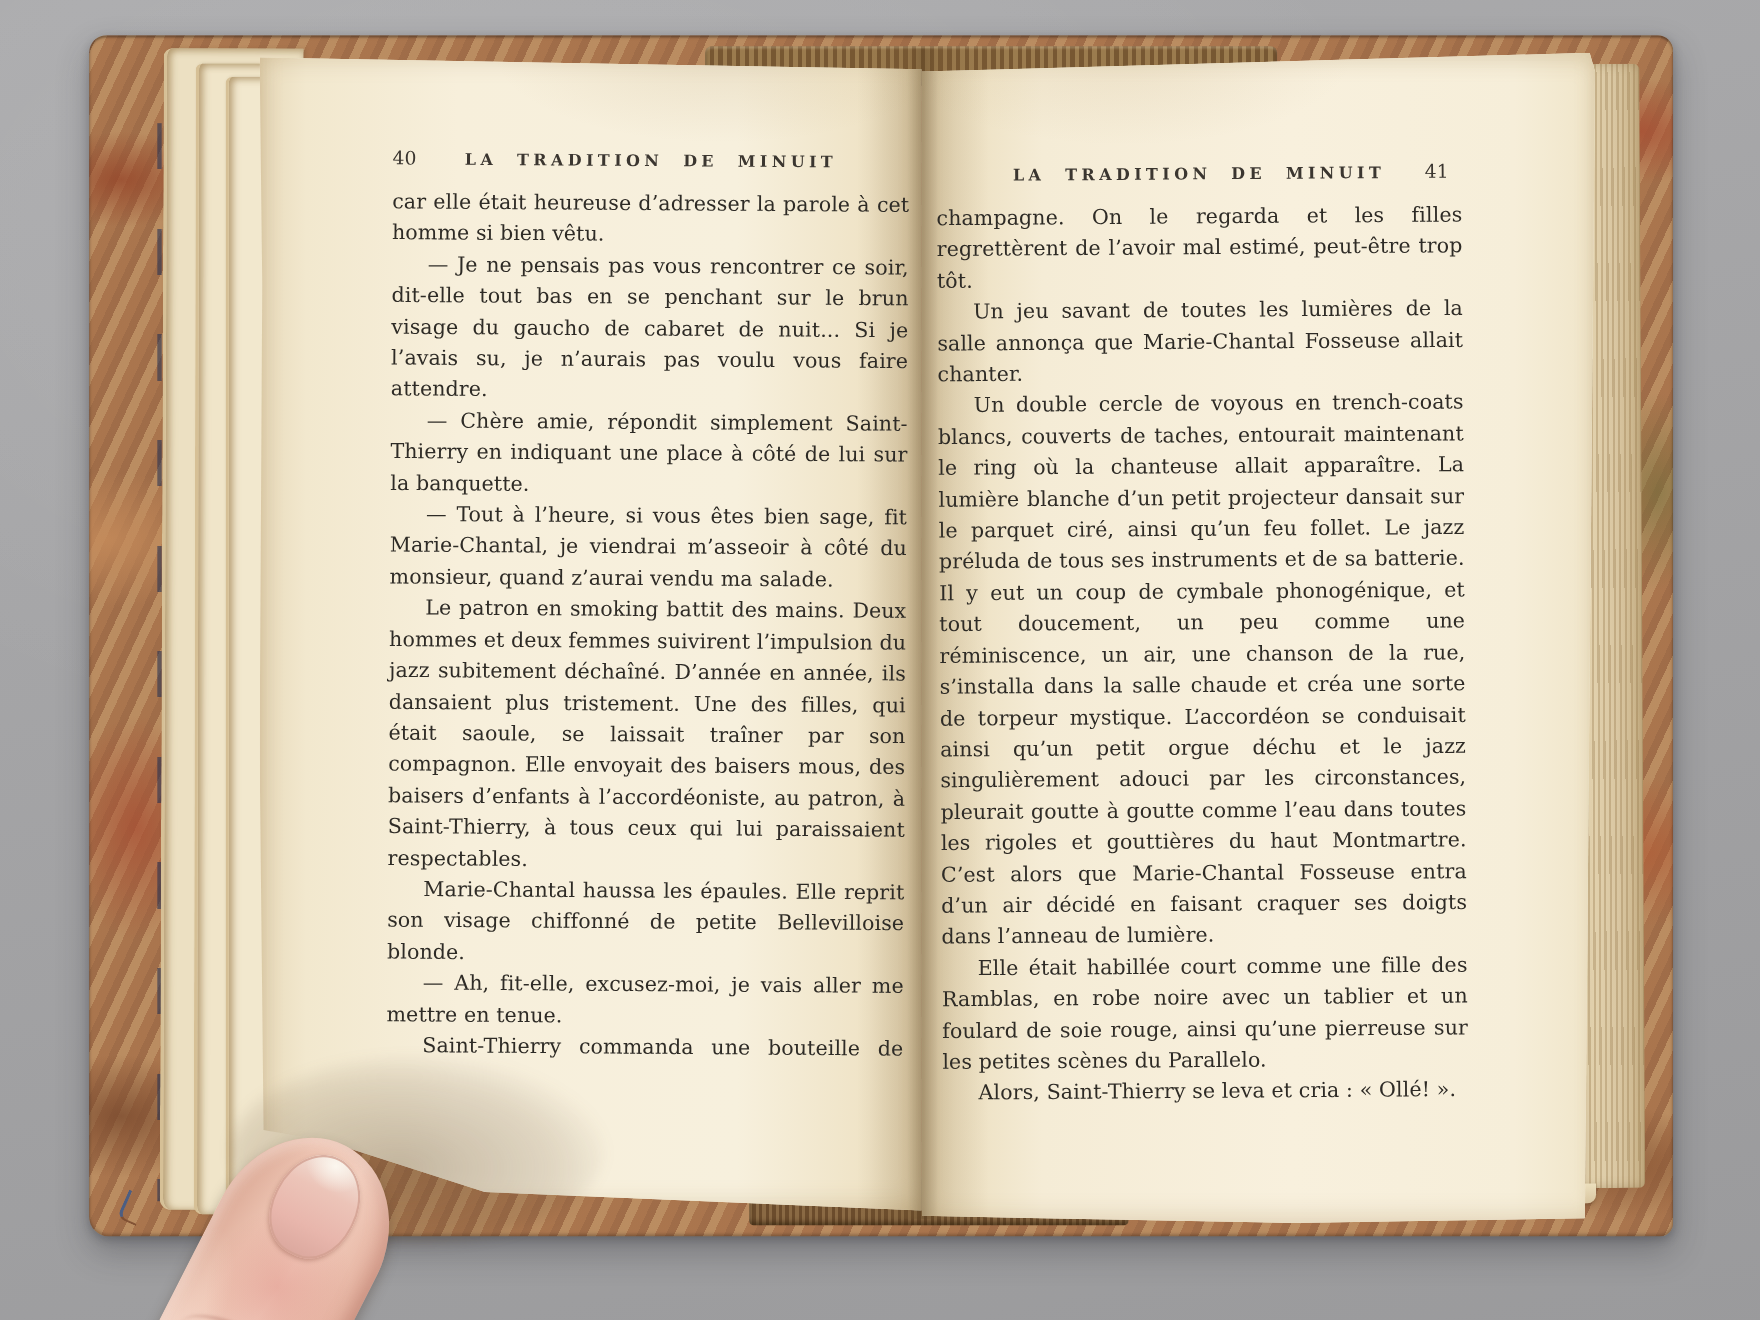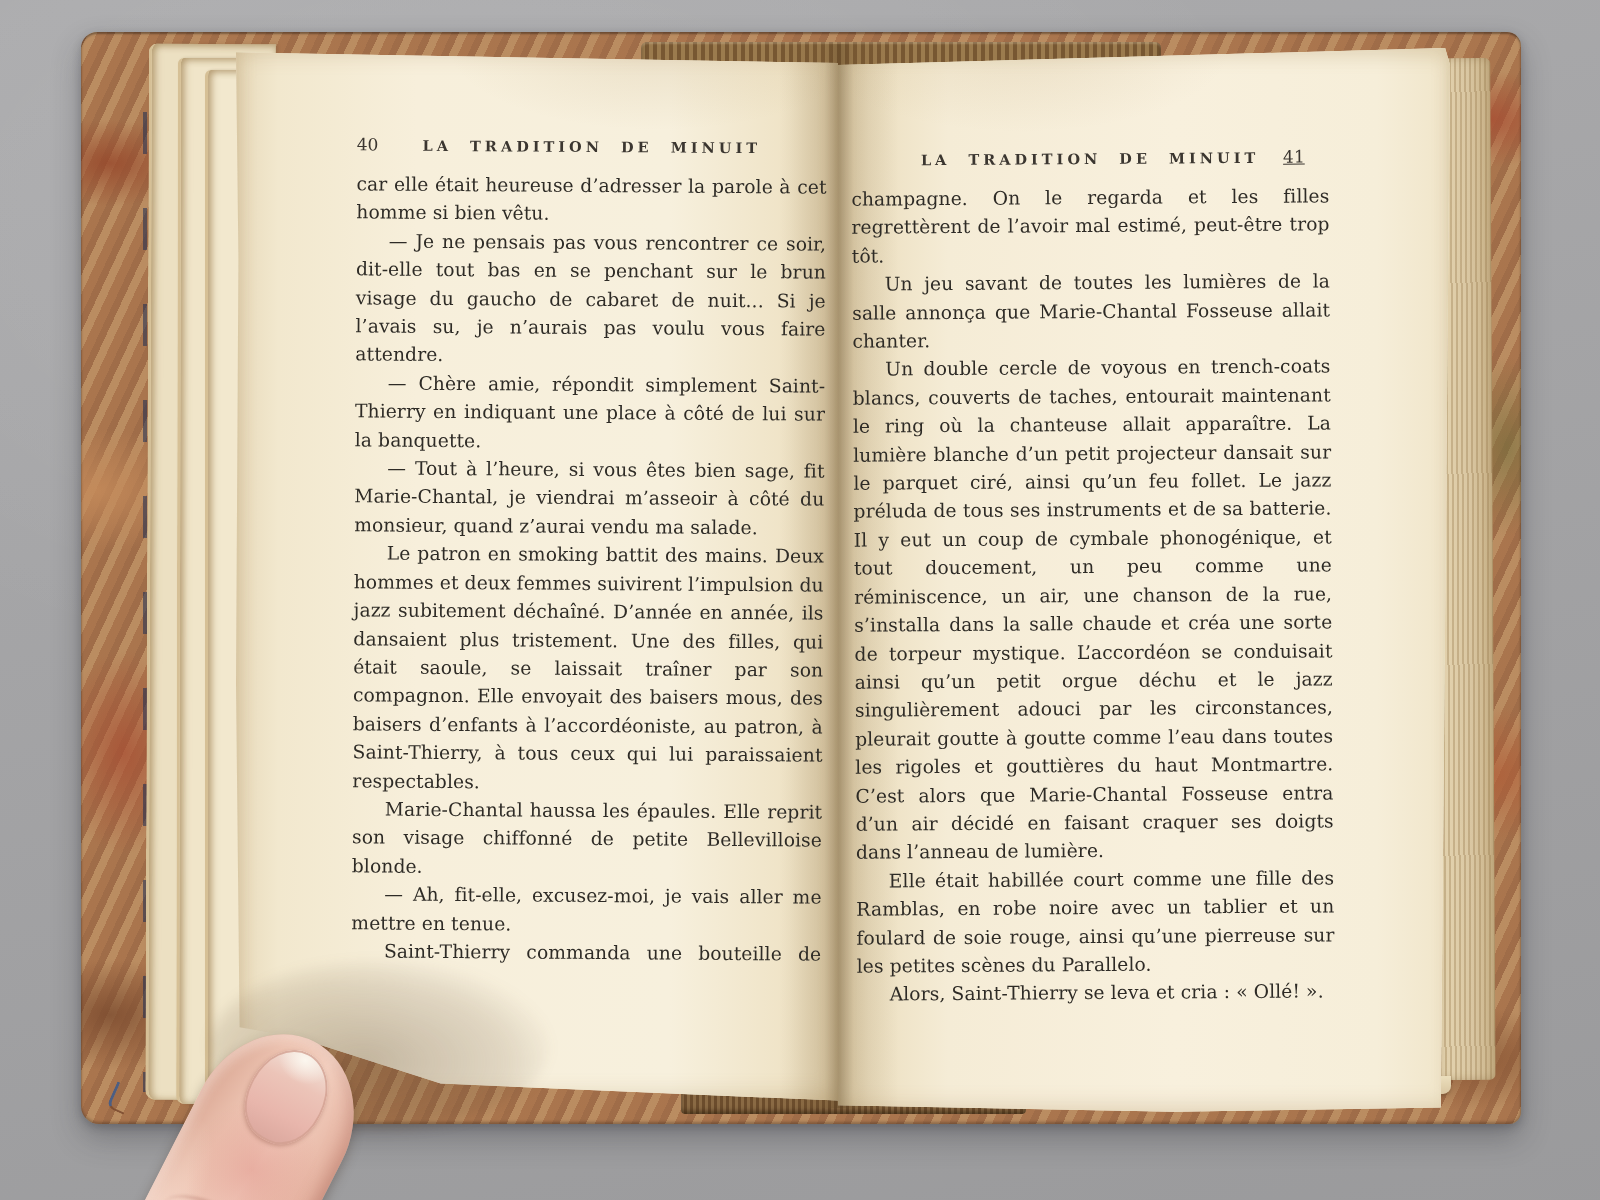--- a/index.html
+++ b/index.html
@@ -102,21 +102,21 @@
   .textblock.right{left:773px;top:116px;width:478px;transform:rotate(-.4deg);}
   .pagehead{
     display:grid;grid-template-columns:46px 1fr 46px;align-items:baseline;
     margin-bottom:16px;
   }
   .running{
     text-align:center;font-size:14.5px;letter-spacing:4px;word-spacing:9px;
     color:#3b3630;font-weight:bold;white-space:nowrap;
   }
   .folio{font-size:17px;color:#3b3630;}
-  .folio.r{text-align:left;text-decoration:underline;}
+  .folio.r{text-align:center;}
   .body{
     font-size:18.7px;line-height:28.4px;text-align:justify;
     letter-spacing:.1px;
   }
   .para{margin:0;text-indent:1.75em;}
   .para.no-indent{text-indent:0;}
   .textblock.left .body .para:last-child{text-align-last:justify;}
   
   .finger-shadow{
     position:absolute;left:210px;top:960px;width:340px;height:170px;border-radius:50%;

